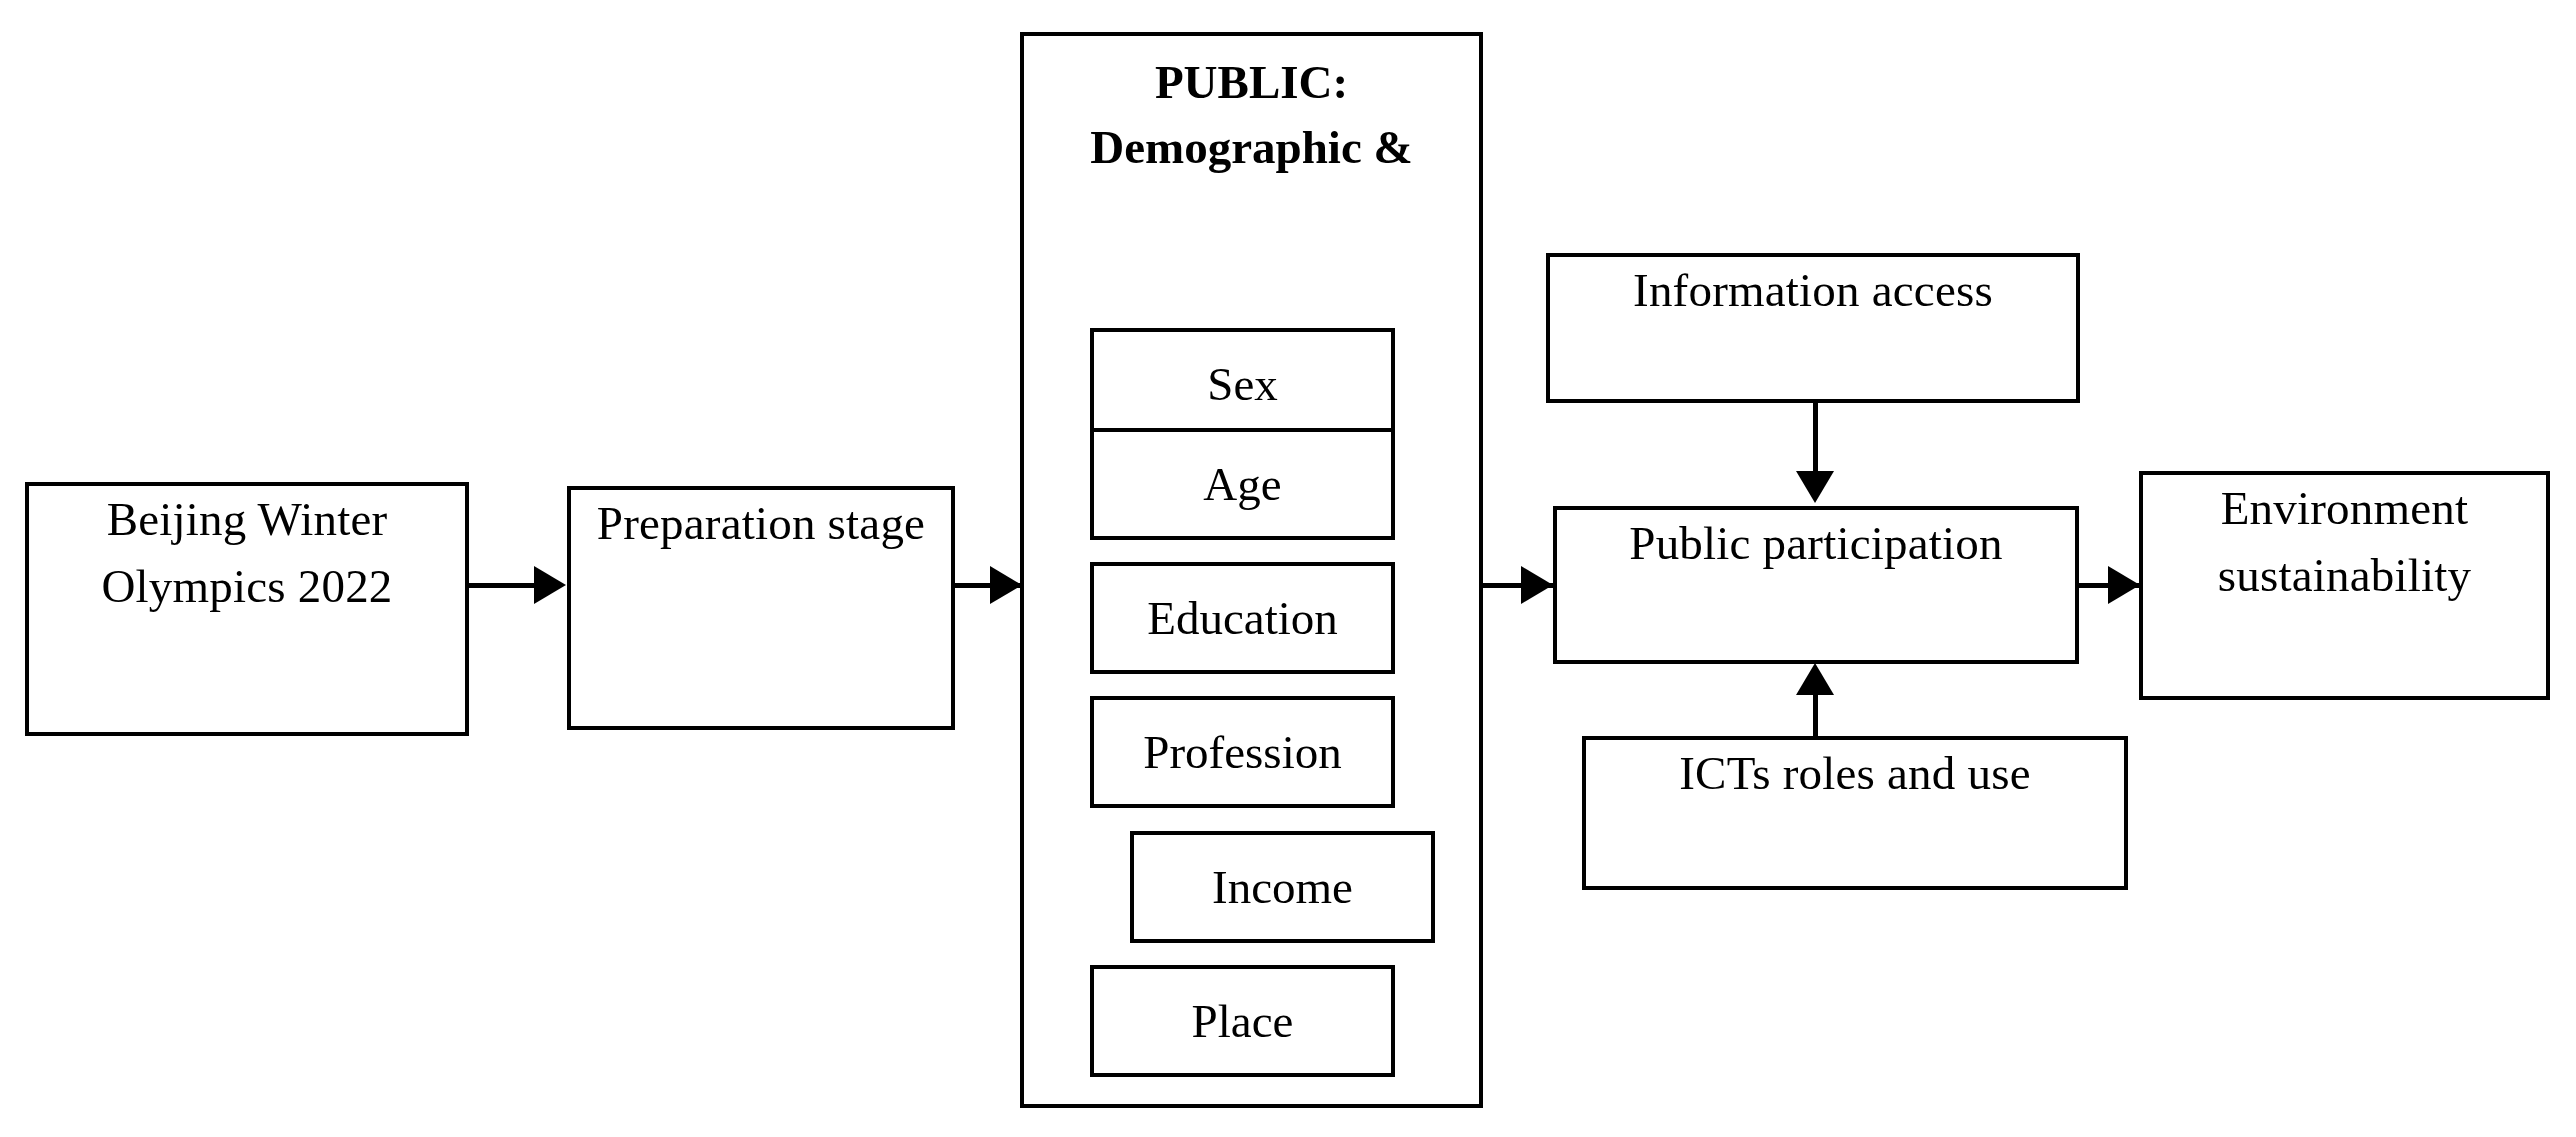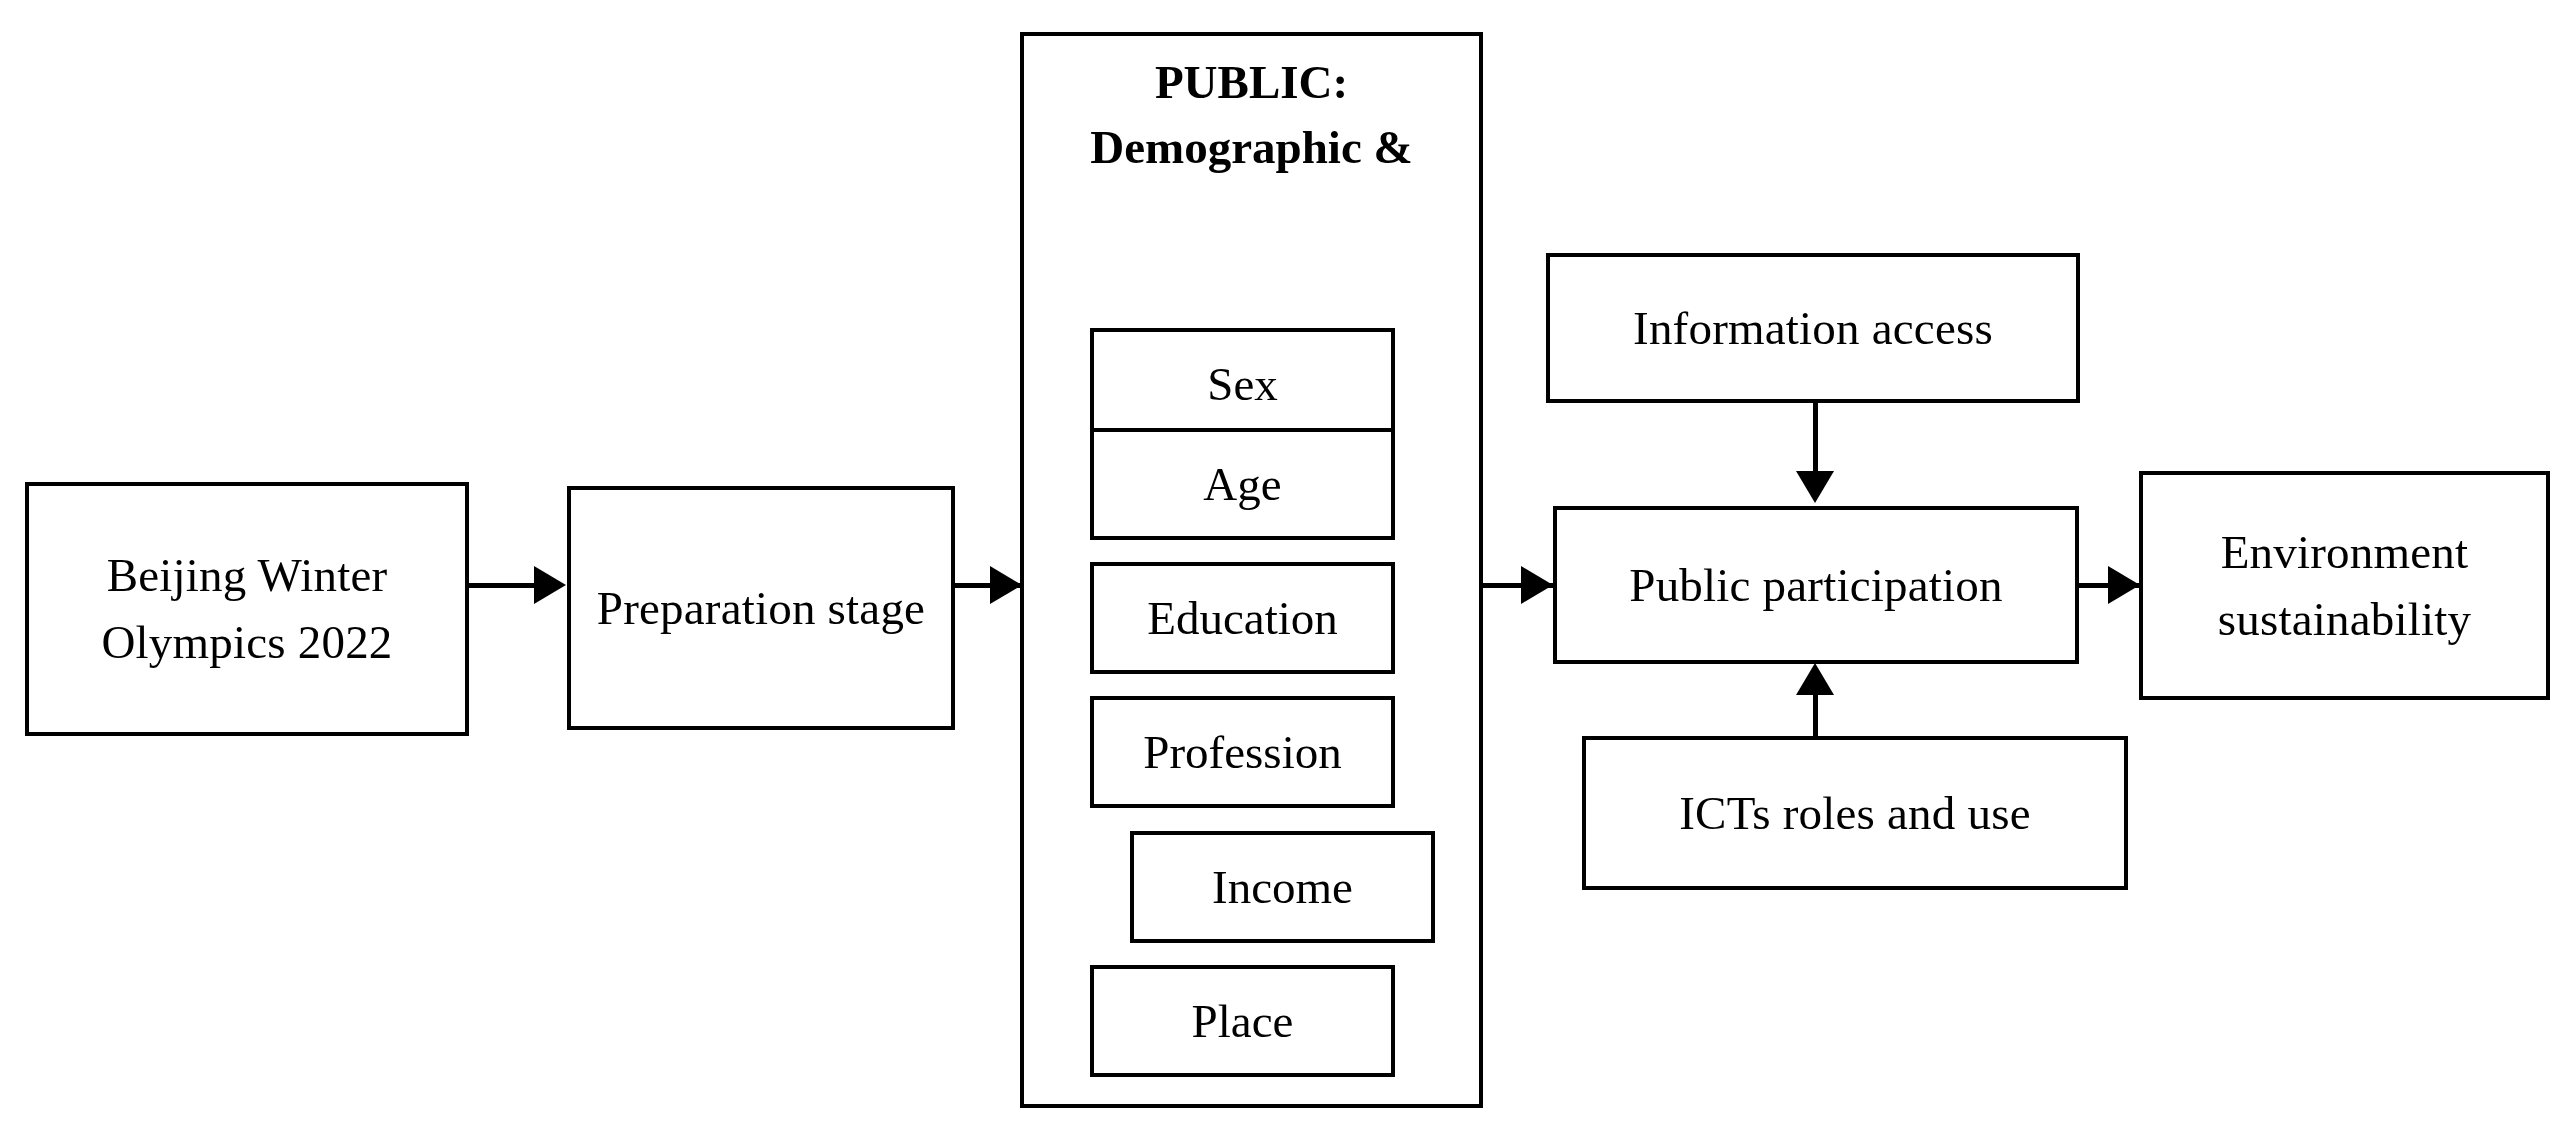--- a/index.html
+++ b/index.html
@@ -15,21 +15,20 @@
     font-family: "Liberation Serif", "DejaVu Serif", serif;
     color: #000000;
     overflow: hidden;
   }
   .node {
     position: absolute;
     box-sizing: border-box;
     border: 4.7px solid #000000;
     background: #ffffff;
     display: flex;
-    align-items: center;
     justify-content: center;
     text-align: center;
     line-height: 1.42;
     font-size: 47px;
     letter-spacing: 0.2px;
   }
   .node .label { display: block; padding: 0 8px; }
 
   
   #node-olympics { left: 25px;  top: 482px; width: 444px; height: 254px; }

